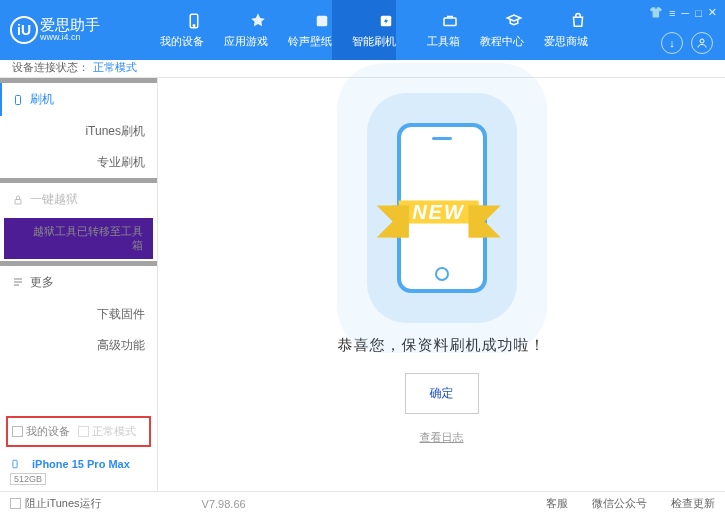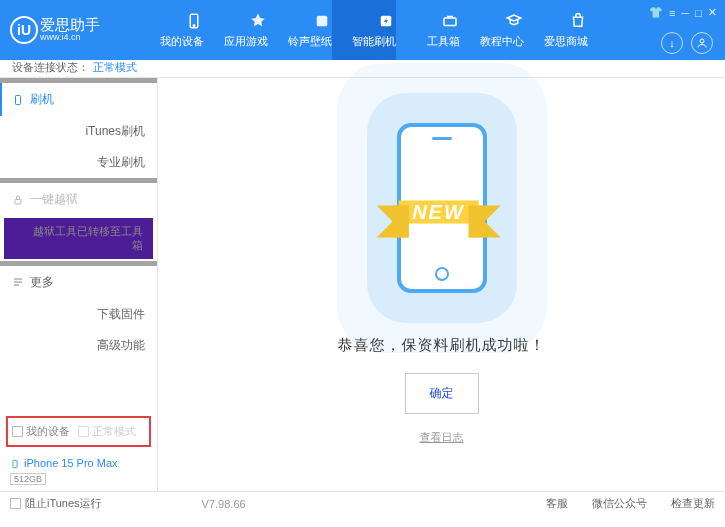--- a/index.html
+++ b/index.html
@@ -33,21 +33,21 @@
 .side-item { padding: 7px 12px 7px 32px; color: #666; cursor: pointer; }
 .side-item.selected { background: #e8f2fe; color: #2b8cf5; }
 .side-item.boxed { background: #4c1d95; color: #888; font-size: 11px; padding: 6px 10px 6px 28px; line-height: 1.3; margin: 2px 4px; }
 
 .checkbox-row { border: 2px solid #e04040; margin: 4px 6px; padding: 6px 4px; display: flex; gap: 8px; font-size: 11px; color: #888; align-items: center; }
 .chk { display: flex; align-items: center; gap: 3px; cursor: pointer; }
 .chk-box { width: 11px; height: 11px; border: 1px solid #bbb; background: #fff; }
 .chk.disabled { color: #ccc; }
 
 .device-info { padding: 6px 10px; font-size: 11px; }
-.device-name { color: #2b8cf5; font-weight: 400; display: flex; align-items: flex-start; gap: 4px; }
+.device-name { color: #2b8cf5; font-weight: 700; display: flex; align-items: center; gap: 12px; }
 .device-storage { display: inline-block; border: 1px solid #ccc; font-size: 9px; padding: 0 3px; color: #888; margin-top: 2px; }
 
 .main { flex: 1; display: flex; flex-direction: column; align-items: center; padding-top: 30px; }
 .phone-illus { width: 150px; height: 200px; position: relative; display: flex; align-items: center; justify-content: center; }
 .phone-body { width: 90px; height: 170px; border: 4px solid #4fa9f0; border-radius: 14px; background: #fff; position: relative; box-shadow: 0 0 0 30px rgba(79,169,240,0.15), 0 0 0 60px rgba(79,169,240,0.08); }
 .phone-speaker { position: absolute; top: 10px; left: 50%; transform: translateX(-50%); width: 20px; height: 3px; background: #4fa9f0; border-radius: 2px; }
 .phone-home { position: absolute; bottom: 8px; left: 50%; transform: translateX(-50%); width: 14px; height: 14px; border: 2px solid #4fa9f0; border-radius: 50%; }
 .ribbon { position: absolute; top: 52%; left: 48%; transform: translate(-50%,-50%); }
 .ribbon-main { background: #ffd23f; color: #fff; font-weight: bold; font-size: 20px; letter-spacing: 2px; padding: 0 14px; position: relative; font-style: italic; }
 .ribbon-main::before, .ribbon-main::after { content: ""; position: absolute; top: 5px; width: 0; height: 0; border: 16px solid #f0c22e; }

